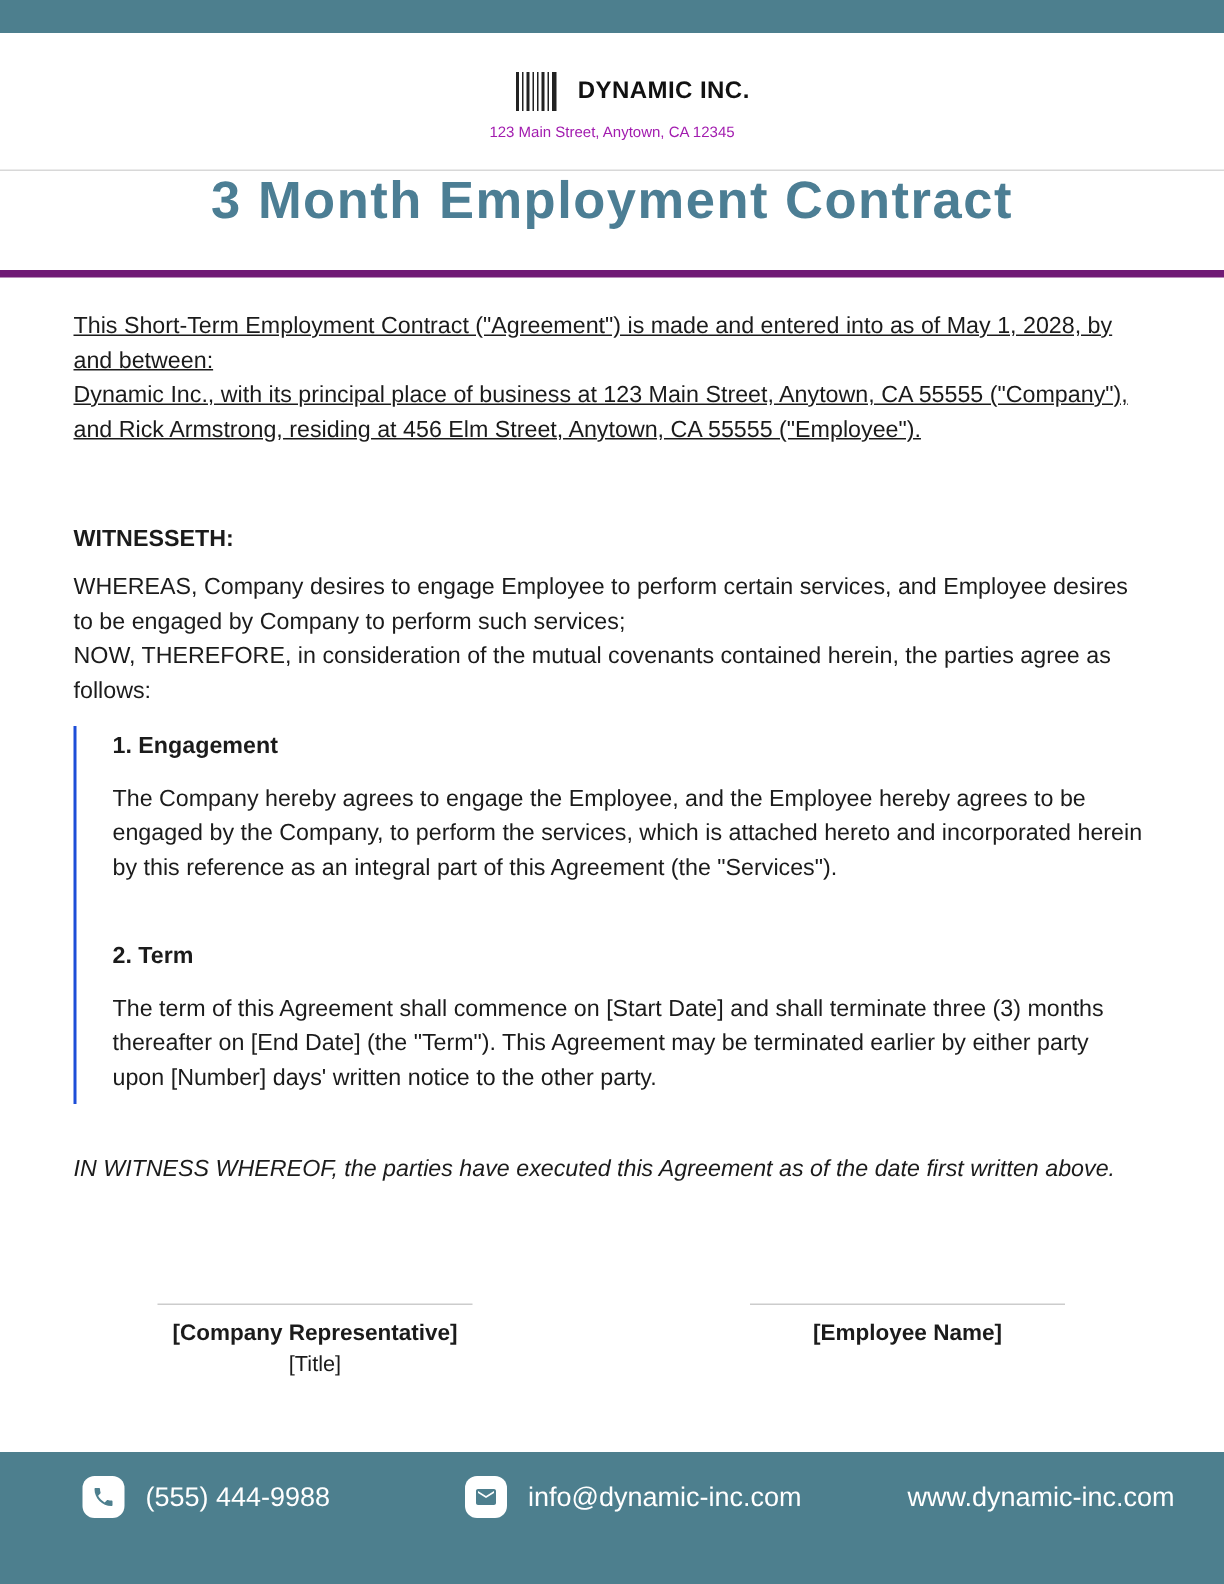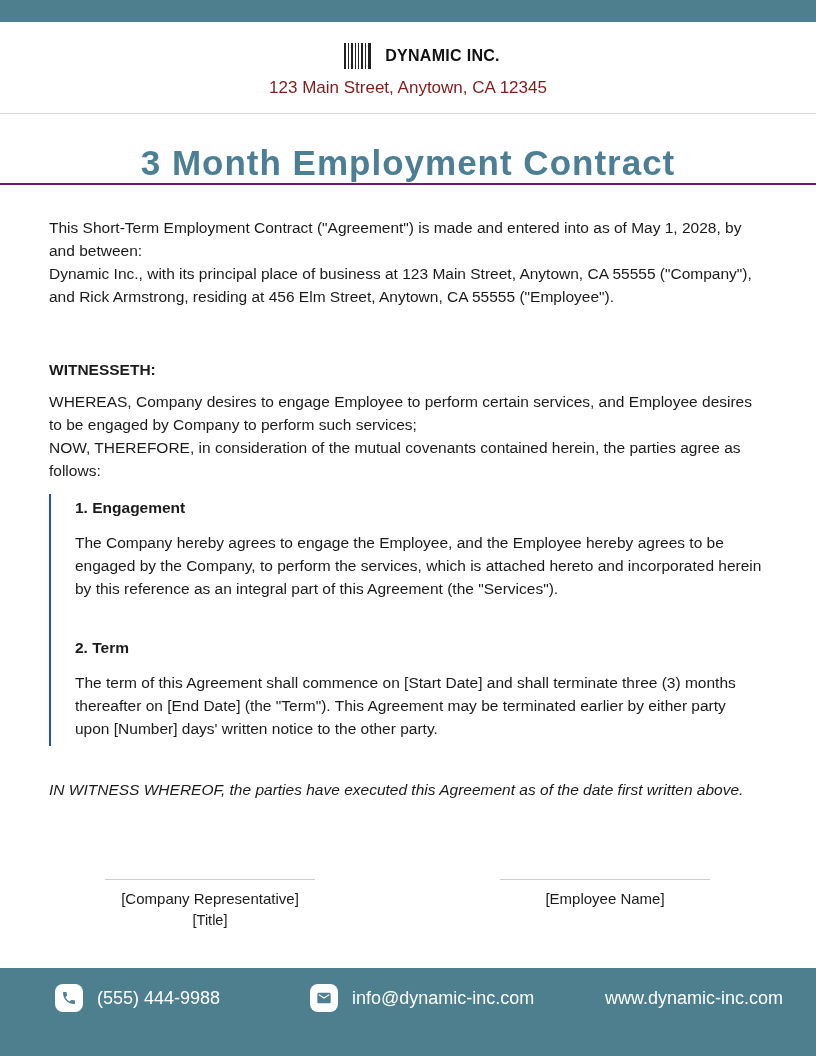--- a/index.html
+++ b/index.html
@@ -13,48 +13,48 @@
   .letterhead {
     height: 92px; border-bottom: 1px solid #d8d8d8;
     display: flex; flex-direction: column; align-items: center; justify-content: center;
     padding-top: 6px;
   }
   .logo-row { display: flex; align-items: center; gap: 14px; padding-left: 28px; }
   .barcode { display: flex; align-items: center; gap: 2px; height: 26px; }
   .barcode span { display: block; height: 26px; background: #222222; }
   .bw1 { width: 1px; } .bw2 { width: 2px; } .bw3 { width: 3px; }
   .company-name { font-size: 16px; font-weight: bold; letter-spacing: 0.3px; color: #111111; }
-  .company-address { font-size: 17px; margin-top: 9px; color: #7f1d1d; }
+  .company-address { font-size: 10px; margin-top: 9px; color: #a21caf; }
   .title-band {
-    height: 71px; border-bottom: 2px solid #701a75;
-    display: flex; align-items: flex-end; justify-content: center;
+    height: 71px; border-bottom: 5px solid #701a75;
+    display: flex; align-items: flex-start; justify-content: center;
   }
   .doc-title {
     font-size: 35px; font-weight: bold; letter-spacing: 1px; color: #4c7e94;
   }
   .content { padding: 0 49px; font-size: 15.5px; line-height: 23px; }
-  .intro { margin-top: 31px; }
+  .intro { margin-top: 21px; text-decoration: underline; }
   .para { margin: 0; }
   .witnesseth-heading { margin-top: 50px; font-weight: bold; }
   .whereas-block { margin-top: 9px; }
   .indent-block {
     margin-top: 12px; margin-left: 0;
     border-left: 2px solid #1d4ed8;
     padding: 2px 0 6px 24px;
   }
   .section-heading { font-weight: bold; }
   .section-body { margin-top: 12px; padding-right: 4px; }
   .section + .section { margin-top: 36px; }
   .closing { margin-top: 32px; font-style: italic; }
   .signatures {
     display: flex; justify-content: space-between;
     padding: 0 106px 0 105px; margin-top: 78px;
   }
   .sig-col { width: 210px; border-top: 1px solid #cccccc; text-align: center; padding-top: 10px; }
-  .sig-name { font-size: 15px; font-weight: normal; }
+  .sig-name { font-size: 15px; font-weight: bold; }
   .sig-title { font-size: 14.5px; margin-top: 5px; }
   .footer {
     position: absolute; left: 0; bottom: 0; width: 100%; height: 88px;
     background: #4d7f8e;
   }
   .footer-item { position: absolute; top: 16px; display: flex; align-items: center; gap: 14px; }
   .footer-item .ftext { color: #ffffff; font-size: 18px; line-height: 28px; }
   .icon-box {
     width: 28px; height: 28px; background: #ffffff; border-radius: 8px;
     display: flex; align-items: center; justify-content: center;

